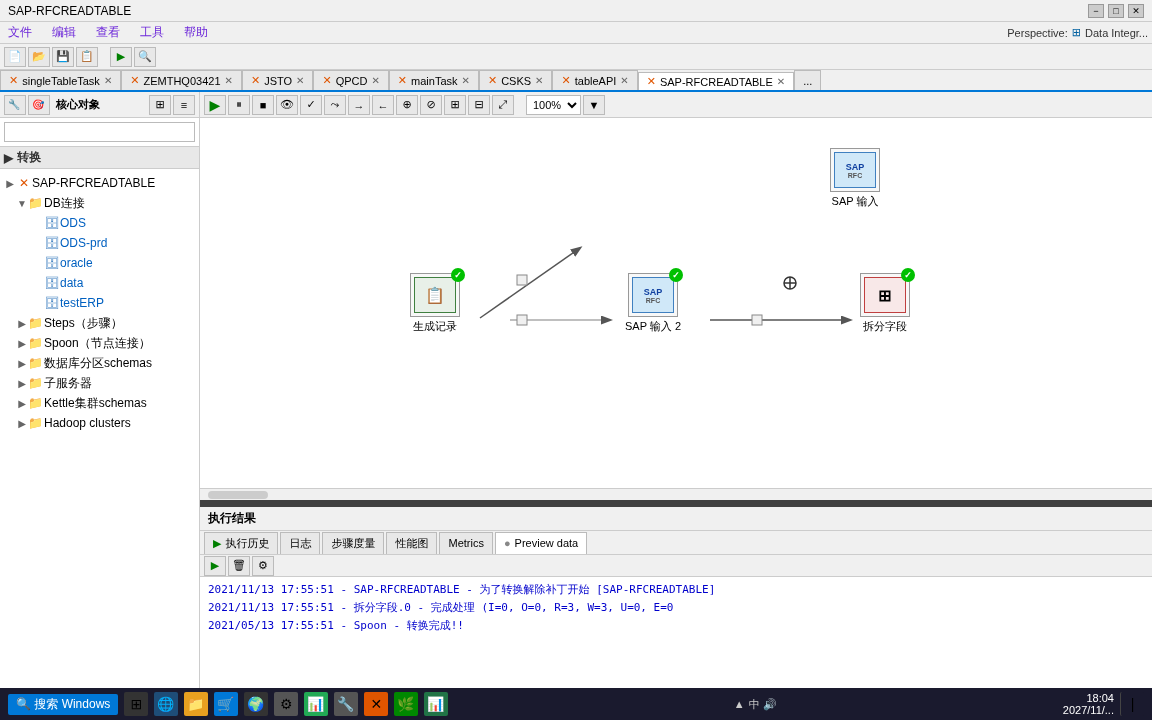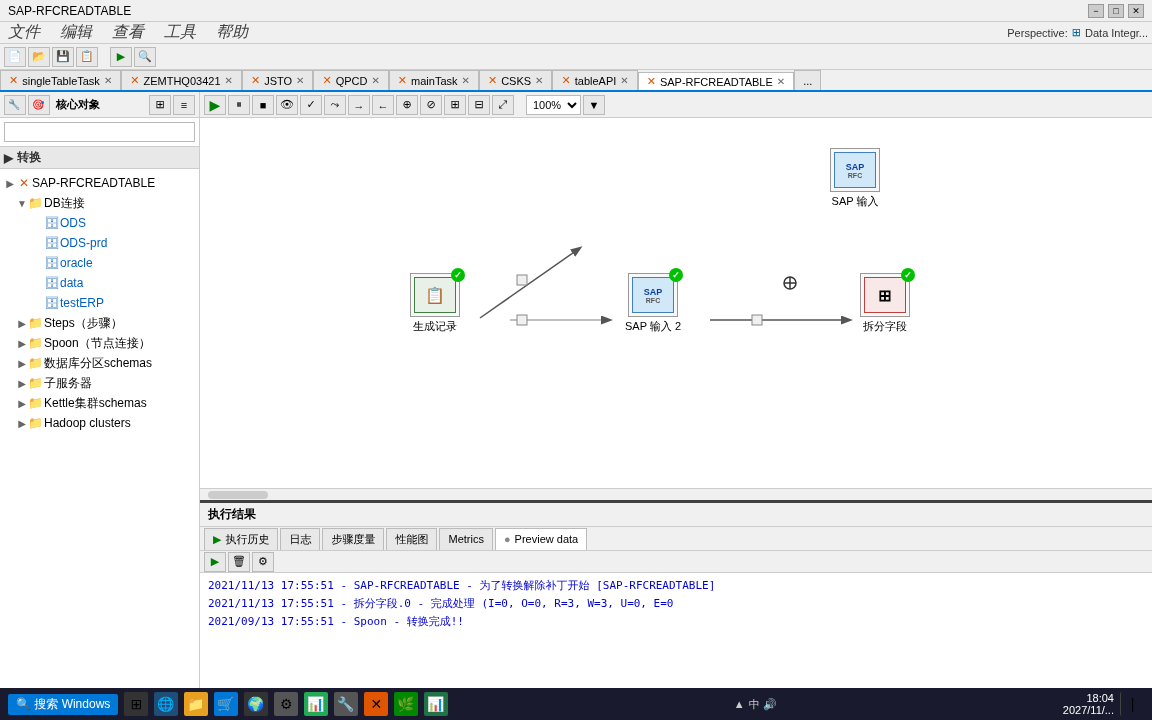--- a/index.html
+++ b/index.html
@@ -21,21 +21,21 @@
     
     .menu-bar {
       background: #f0f0f0;
       height: 22px;
       display: flex;
       align-items: center;
       padding: 0 4px;
       border-bottom: 1px solid #ccc;
       gap: 12px;
     }
-    .menu-item { font-size: 16px; color: #404040; cursor: pointer; padding: 2px 4px; font-style: italic; }
+    .menu-item { font-size: 12px; color: #6d28d9; cursor: pointer; padding: 2px 4px; }
 
     
     .toolbar {
       background: #f0f0f0;
       height: 26px;
       display: flex;
       align-items: center;
       padding: 0 4px;
       border-bottom: 1px solid #ccc;
       gap: 2px;
@@ -229,21 +229,21 @@
     .arrow-svg {
       position: absolute;
       top: 0; left: 0;
       width: 100%; height: 100%;
       pointer-events: none;
     }
 
     
     .results-panel {
       height: 220px;
-      border-top: 3px solid #404040;
+      border-top: 7px solid #404040;
       display: flex;
       flex-direction: column;
       background: #fff;
     }
     .results-header {
       height: 24px;
       background: #f0f0f0;
       border-bottom: 1px solid #ccc;
       display: flex;
       align-items: center;
@@ -678,21 +678,21 @@
           </div>
         </div>
         <div class="results-toolbar">
           <div class="toolbar-btn" style="color:#008000;">▶</div>
           <div class="toolbar-btn">🗑</div>
           <div class="toolbar-btn">⚙</div>
         </div>
         <div class="results-content">
           <div class="log-line">2021/11/13 17:55:51 - SAP-RFCREADTABLE - 为了转换解除补丁开始  [SAP-RFCREADTABLE]</div>
           <div class="log-line">2021/11/13 17:55:51 - 拆分字段.0 - 完成处理 (I=0, O=0, R=3, W=3, U=0, E=0</div>
-          <div class="log-line">2021/09/13 17:55:51 - Spoon - 转换完成!!</div>
+          <div class="log-line">2021/05/13 17:55:51 - Spoon - 转换完成!!</div>
         </div>
 
         <div style="height:12px; background:#f0f0f0; border-top:1px solid #ccc; display:flex; align-items:center; padding:0 4px;">
           <div style="width:40px; height:8px; background:#ccc; border-radius:4px;"></div>
         </div>
       </div>
     </div>
   </div>
 </div>
 

